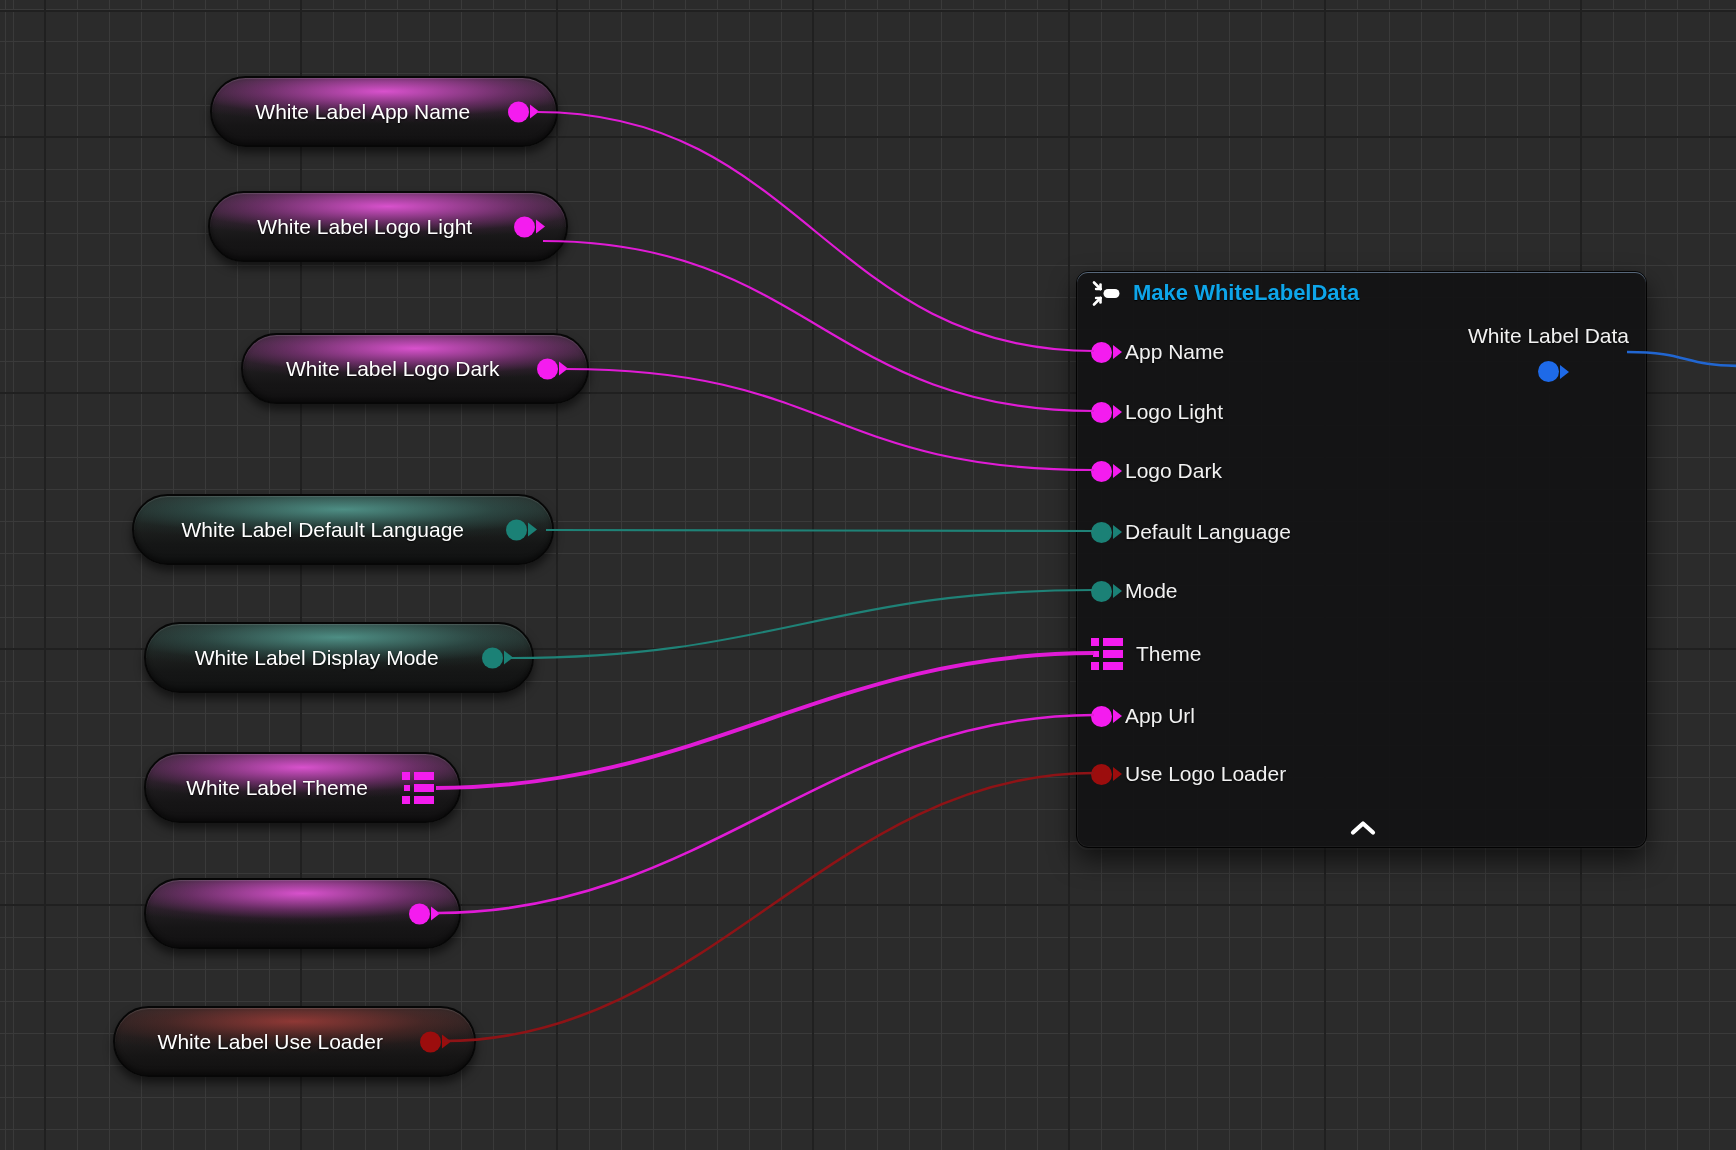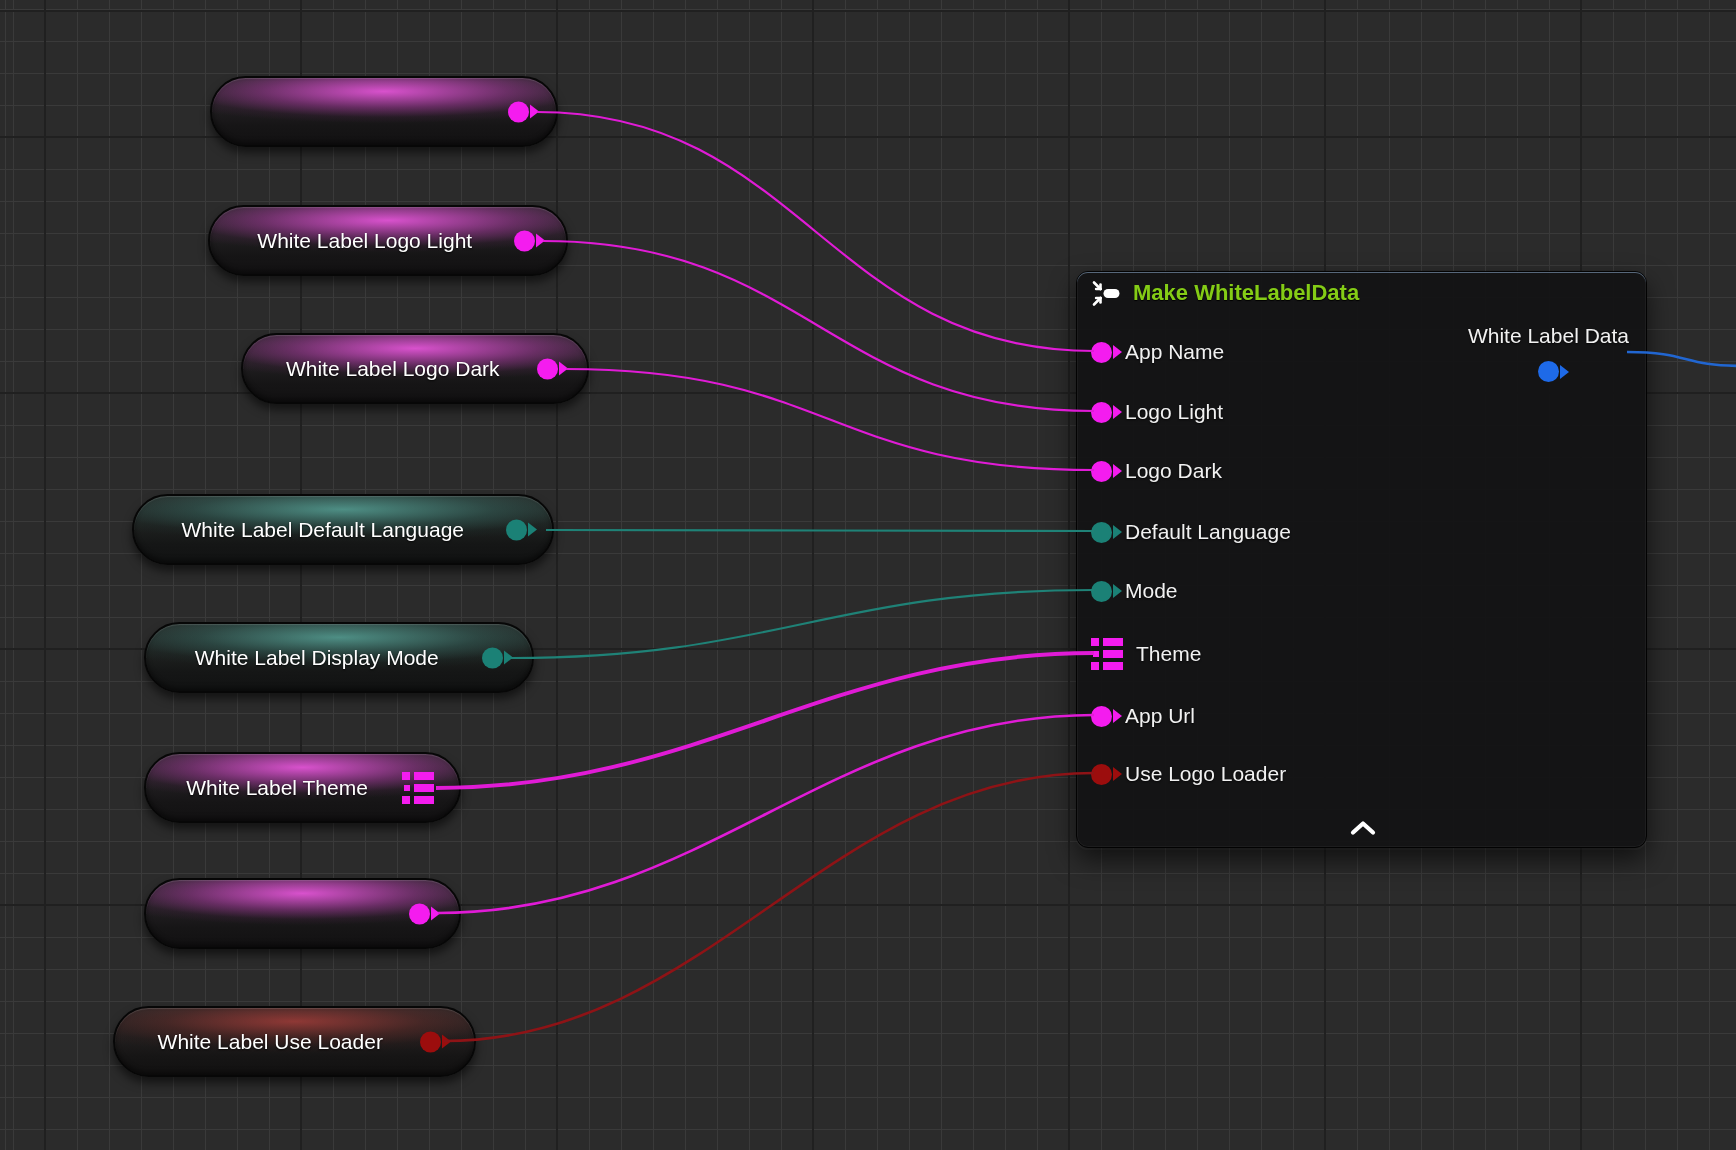--- a/index.html
+++ b/index.html
@@ -53,21 +53,21 @@
     box-shadow:0 12px 26px rgba(0,0,0,.6), 0 2px 0 rgba(255,255,255,.05), inset 0 0 0 1px rgba(255,255,255,.04);
   }
   .make-header{
     position:absolute;left:0;top:0;right:0;height:42px;border-radius:11px 11px 0 0;
     display:flex;align-items:center;gap:12px;padding:0 14px;
     background:
       linear-gradient(180deg, rgba(150,185,228,.38) 0%, rgba(255,255,255,.06) 40%, rgba(0,0,0,.28) 100%),
       linear-gradient(90deg, #1a3562 0%, #2d5globe 0%, #2d5792 30%, #33619e 52%, #1e3d6f 74%, #0d1524 96%, #0b101c 100%);
     box-shadow:inset 0 1px 0 rgba(160,195,235,.45);
   }
-  .make-title{color:#84cc16;font-size:22px;font-weight:700;text-shadow:0 1px 1px #000;white-space:nowrap;}
+  .make-title{color:#0ea5e9;font-size:22px;font-weight:700;text-shadow:0 1px 1px #000;white-space:nowrap;}
   .in-row{position:absolute;left:14px;display:flex;align-items:center;gap:13px;transform:translateY(-50%);}
   .out-row{position:absolute;right:17px;display:flex;align-items:center;gap:13px;transform:translateY(-50%);flex-direction:column;}
   .pin-label{color:#f1f1f1;font-size:21px;white-space:nowrap;text-shadow:0 1px 2px rgba(0,0,0,.7);}
   .collapse-btn{position:absolute;transform:translate(-50%,-50%);display:flex;}
 </style>
 </head>
 <body>
 
 <div id="canvas">
   <svg id="wires" width="1736" height="1150" viewBox="0 0 1736 1150">
@@ -148,23 +148,24 @@
           <span class="pin" style="--c: #1e6ae8;"></span>
         </div>
       </div>
     <div class="collapse-btn" id="collapse-btn" style="left: 285.5px; top: 556px;">
       <svg width="28" height="15" viewBox="0 0 28 15">
         <polyline points="4,12 14,3 24,12" fill="none" stroke="#ffffff" stroke-width="4.2" stroke-linecap="round" stroke-linejoin="round"></polyline>
       </svg>
     </div>
   </div>
 <div class="var-node glow-pink" style="left: 210px; top: 76px; width: 348px;">
+      <div class="var-label" style="left: 10px; width: 281.5px;">White Label App Name</div>
       <span class="pin pin-abs" style="--c: #f41cef; left: 295.5px;"></span>
     </div>
-    <div class="var-node glow-pink" style="left: 208px; top: 205px; width: 360px; text-align: right;">
+    <div class="var-node glow-pink" style="left: 208px; top: 191px; width: 360px; text-align: right;">
       <div class="var-label" style="left: 10px; width: 289.5px;">White Label Logo Light</div>
       <span class="pin pin-abs" style="--c: #f41cef; left: 303.5px;"></span>
     </div>
     <div class="var-node glow-pink" style="left: 241px; top: 333px; width: 348px;">
       <div class="var-label" style="left: 10px; width: 279.5px;">White Label Logo Dark</div>
       <span class="pin pin-abs" style="--c: #f41cef; left: 293.5px;"></span>
     </div>
     <div class="var-node glow-teal" style="left: 132px; top: 494px; width: 422px; text-align: center;">
       <div class="var-label" style="left: 10px; width: 357.5px;">White Label Default Language</div>
       <span class="pin pin-abs" style="--c: #1b8176; left: 371.5px;"></span>

